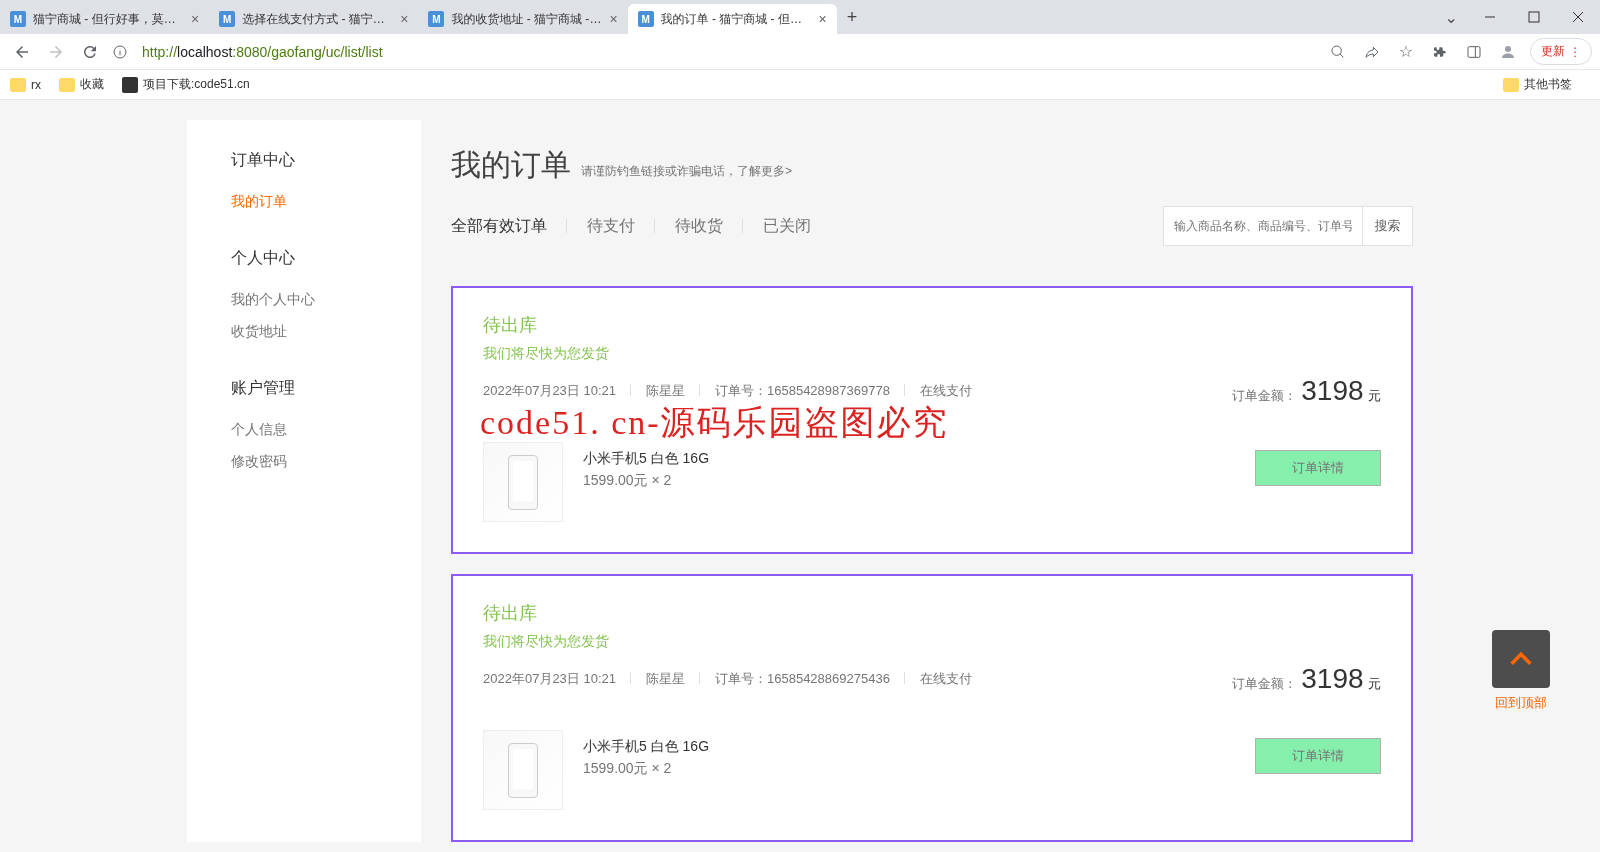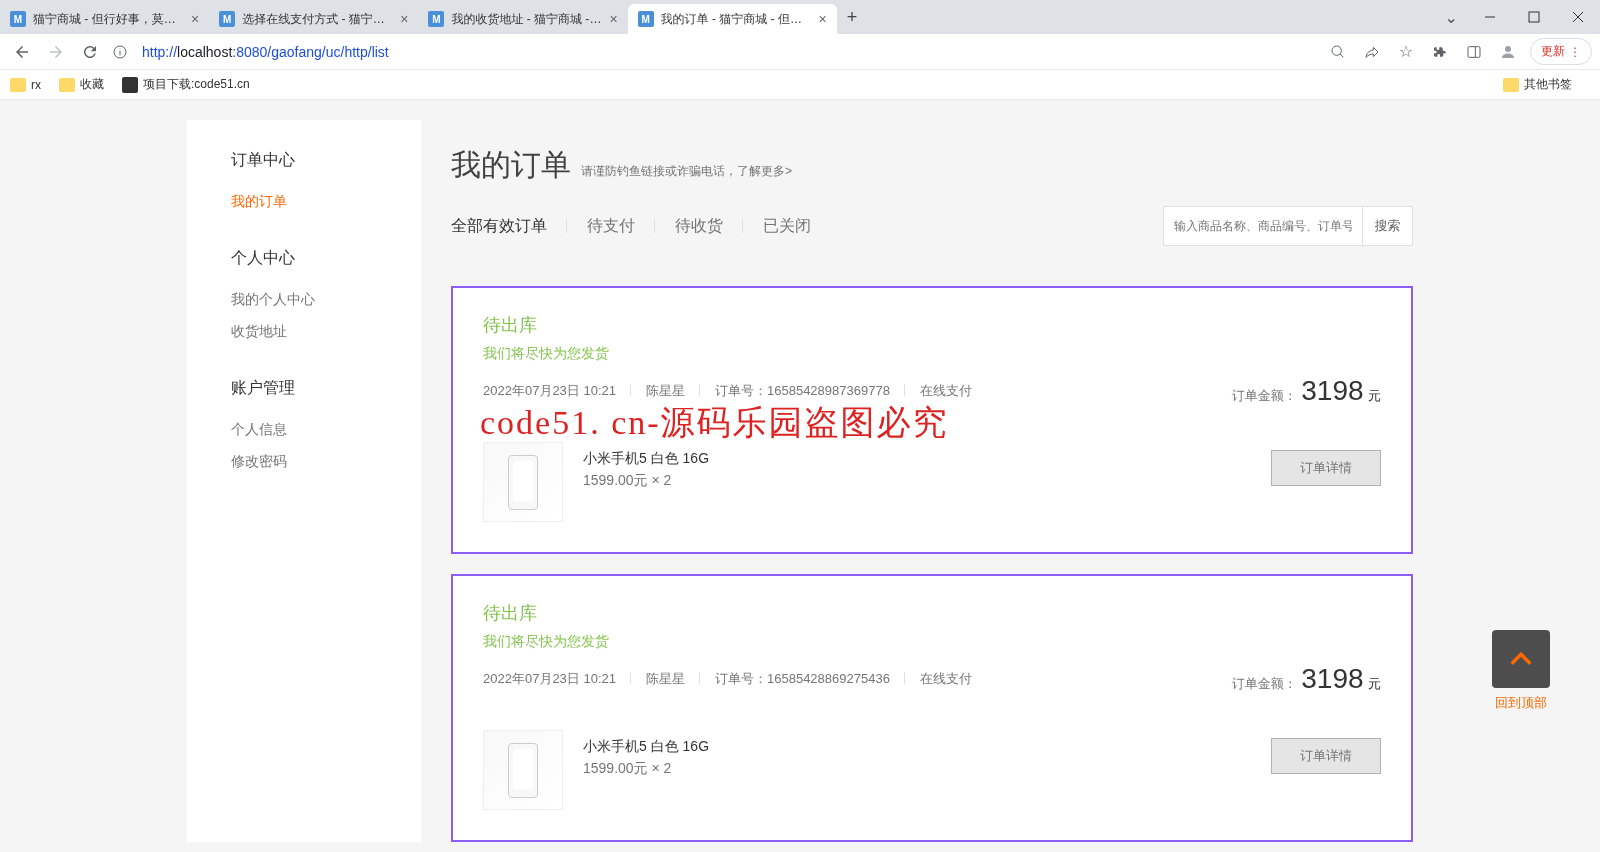--- a/index.html
+++ b/index.html
@@ -19,21 +19,21 @@
     .wc svg { width: 12px; height: 12px; }
     .chevd { margin-right: 10px; color: #555; }
     
     .nav-bar { display: flex; align-items: center; height: 36px; background: #fff; border-bottom: 1px solid #e8e8e8; padding: 0 8px; gap: 6px; }
     .nav-btn { width: 28px; height: 28px; display: flex; align-items: center; justify-content: center; color: #5f6368; cursor: pointer; }
     .nav-btn svg { width: 18px; height: 18px; }
     .addr-icon { width: 20px; height: 20px; display: flex; align-items: center; justify-content: center; color: #5f6368; }
     .addr-icon svg { width: 16px; height: 16px; }
     .address { flex: 1; font-size: 14px; color: #333; padding: 0 6px; }
     .address .host { color: #202124; }
-    .address .path { color: #1d4ed8; }
+    .address .path { color: #4d7c0f; }
     .nav-icons { display: flex; align-items: center; gap: 10px; color: #5f6368; }
     .nav-icons .ni { width: 24px; height: 24px; display: flex; align-items: center; justify-content: center; cursor: pointer; }
     .update-btn { border: 1px solid #dadce0; border-radius: 20px; padding: 4px 10px; font-size: 12px; color: #d93025; display: flex; align-items: center; gap: 4px; cursor: pointer; }
     .update-btn::after { content: "⋮"; color: #d93025; }
     
     .bookmark-bar { display: flex; align-items: center; height: 30px; background: #fff; border-bottom: 1px solid #e8e8e8; padding: 0 10px; font-size: 12px; color: #333; }
     .bm { display: flex; align-items: center; gap: 5px; margin-right: 18px; cursor: pointer; }
     .bm-folder { width: 16px; height: 14px; background: #ffd968; border-radius: 2px; }
     .bm-icon { width: 16px; height: 16px; background: #333; border-radius: 2px; }
     .bm-spacer { flex: 1; }
@@ -82,21 +82,21 @@
     .order-body { display: flex; padding: 15px 30px 30px; border-top: 0; }
     .order-items { flex: 1; }
     .order-item { display: flex; gap: 20px; }
     .prod-img { width: 80px; height: 80px; border: 1px solid #eee; background: linear-gradient(135deg, #f8f8f8, #fff); display: flex; align-items: center; justify-content: center; }
     .phone { width: 30px; height: 55px; background: #f8f8f8; border: 1px solid #ccc; border-radius: 4px; position: relative; }
     .phone::after { content: ""; position: absolute; left: 4px; right: 4px; top: 5px; bottom: 8px; background: #fff; border-radius: 2px; }
     .prod-info { padding-top: 8px; }
     .prod-name { font-size: 14px; color: #333; }
     .prod-price { font-size: 14px; color: #757575; margin-top: 4px; }
     .order-actions { width: 180px; text-align: right; padding-top: 8px; }
-    .detail-btn { display: inline-block; padding: 8px 28px; border: 1px solid #b0b0b0; color: #757575; font-size: 13px; cursor: pointer; background: #e5e5e5; }
+    .detail-btn { display: inline-block; padding: 8px 36px; border: 1px solid #b0b0b0; color: #757575; font-size: 13px; cursor: pointer; background: #86efac; }
     
     .watermark { position: fixed; left: 480px; top: 400px; font-size: 34px; color: #d22; font-family: "SimSun", serif; white-space: nowrap; pointer-events: none; font-weight: 500; letter-spacing: 2px; }
     
     .back-top { position: fixed; right: 50px; bottom: 140px; width: 58px; text-align: center; cursor: pointer; }
     .back-top-box { width: 58px; height: 58px; background: #4d4d4d; border-radius: 4px; display: flex; align-items: center; justify-content: center; }
     .back-top-box svg { width: 28px; height: 28px; fill: #ff6700; }
     .back-top-txt { font-size: 13px; color: #ff6700; margin-top: 6px; }
   </style>
 </head>
 <body>
@@ -161,21 +161,21 @@
           <path d="M17.65 6.35A8 8 0 1 0 19.73 14h-2.08A6 6 0 1 1 16.24 7.76L13 11h7V4z" fill="currentColor"></path>
         </svg>
       </span>
     <span class="addr-icon">
         <svg viewBox="0 0 24 24">
           <circle cx="12" cy="12" r="9" fill="none" stroke="currentColor" stroke-width="1.5"></circle>
           <line x1="12" y1="7" x2="12" y2="7.5" stroke="currentColor" stroke-width="2"></line>
           <line x1="12" y1="10" x2="12" y2="17" stroke="currentColor" stroke-width="1.5"></line>
         </svg>
       </span>
-    <div class="address"><span class="path">http://</span><span class="host">localhost</span><span class="path">:8080</span><span class="path">/gaofang/uc/http/list</span></div>
+    <div class="address"><span class="path">http://</span><span class="host">localhost</span><span class="path">:8080</span><span class="path">/gaofang/uc/list/list</span></div>
     <div class="nav-icons">
       <span class="ni">
           <svg width="16" height="16" viewBox="0 0 24 24">
             <circle cx="10" cy="10" r="7" fill="none" stroke="currentColor" stroke-width="1.5"></circle>
             <line x1="15" y1="15" x2="20" y2="20" stroke="currentColor" stroke-width="1.5"></line>
           </svg>
         </span>
       <span class="ni">
           <svg width="16" height="16" viewBox="0 0 24 24">
             <path d="M14 9V5l7 7-7 7v-4c-5 0-8 2-11 5 1-5 3-10 11-11z" fill="none" stroke="currentColor" stroke-width="1.5"></path>

